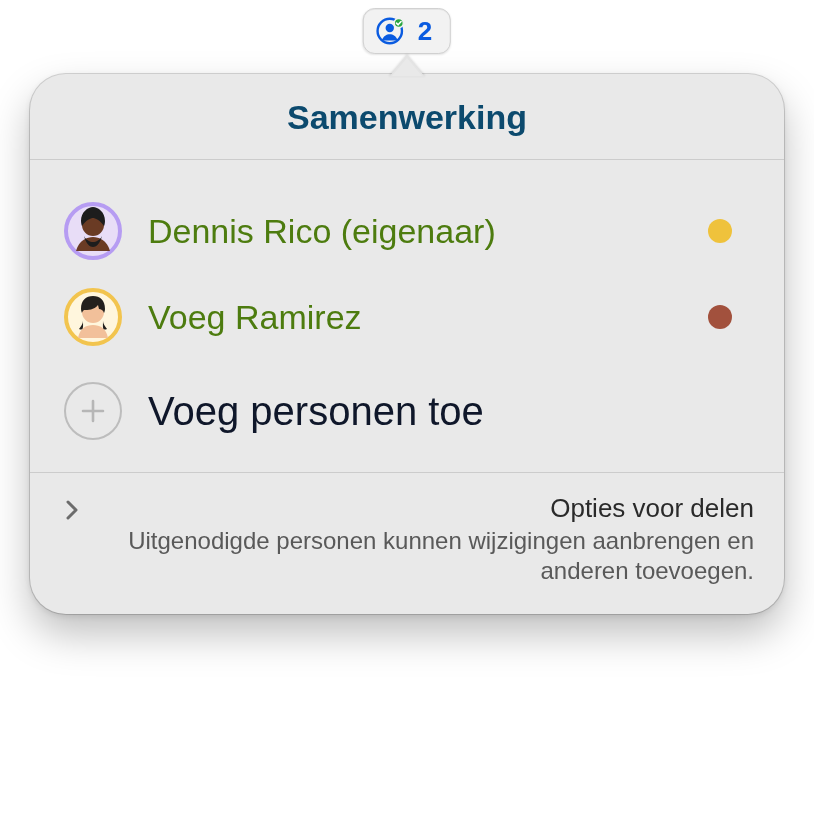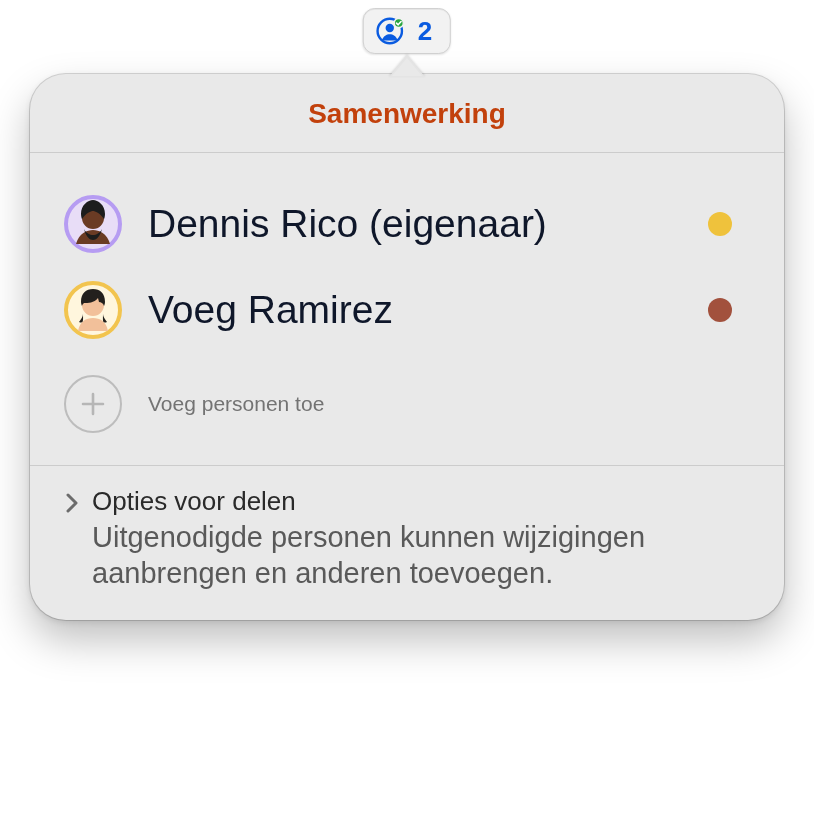--- a/index.html
+++ b/index.html
@@ -83,23 +83,23 @@
       0 2px 6px rgba(0,0,0,0.1),
       0 20px 40px rgba(0,0,0,0.25);
     overflow: hidden;
   }
   .popover-header {
     text-align: center;
     padding: 24px 0 22px 0;
     border-bottom: 1px solid rgba(0,0,0,0.12);
   }
   .popover-title {
-    font-size: 28px;
+    font-size: 34px;
     font-weight: 600;
-    color: #c2410c;
+    color: #0c4a6e;
   }
   .section {
     padding: 28px 34px 20px 34px;
   }
   .row {
     display: flex;
     align-items: center;
     gap: 26px;
     padding: 14px 0;
   }
@@ -107,22 +107,22 @@
     width: 58px;
     height: 58px;
     border-radius: 50%;
     flex: 0 0 58px;
     position: relative;
     box-sizing: border-box;
   }
   .avatar svg { display: block; }
   .name {
     flex: 1;
-    font-size: 39px;
-    color: #0f172a;
+    font-size: 34px;
+    color: #4d7c0f;
   }
   .dot {
     width: 24px;
     height: 24px;
     border-radius: 50%;
     flex: 0 0 24px;
     margin-right: 18px;
   }
   
   .add-row {
@@ -138,48 +138,49 @@
     border-radius: 50%;
     border: 2.5px solid #bdbdbd;
     background: #e9e9e9;
     display: flex;
     align-items: center;
     justify-content: center;
     box-sizing: border-box;
   }
   .plus svg { display: block; }
   .add-label {
-    color: #737373;
-    font-size: 21px;
+    color: #0f172a;
+    font-size: 40px;
     font-weight: 400;
   }
   .footer {
     border-top: 1px solid rgba(0,0,0,0.12);
     padding: 20px 30px 28px 30px;
     display: flex;
     gap: 8px;
+    text-align: right;
   }
   .footer .chev {
     flex: 0 0 24px;
     display: flex;
     align-items: flex-start;
     justify-content: center;
     padding-top: 6px;
   }
   .footer-text {
     flex: 1;
   }
   .footer-title {
     font-size: 26px;
     font-weight: 500;
     color: #2a2a2a;
     margin-bottom: 2px;
   }
   .footer-sub {
-    font-size: 29px;
+    font-size: 24px;
     color: #595959;
     line-height: 1.25;
   }
 </style>
 </head>
 <body>
 
 <div class="stage">
 
   <div class="collab-btn">

